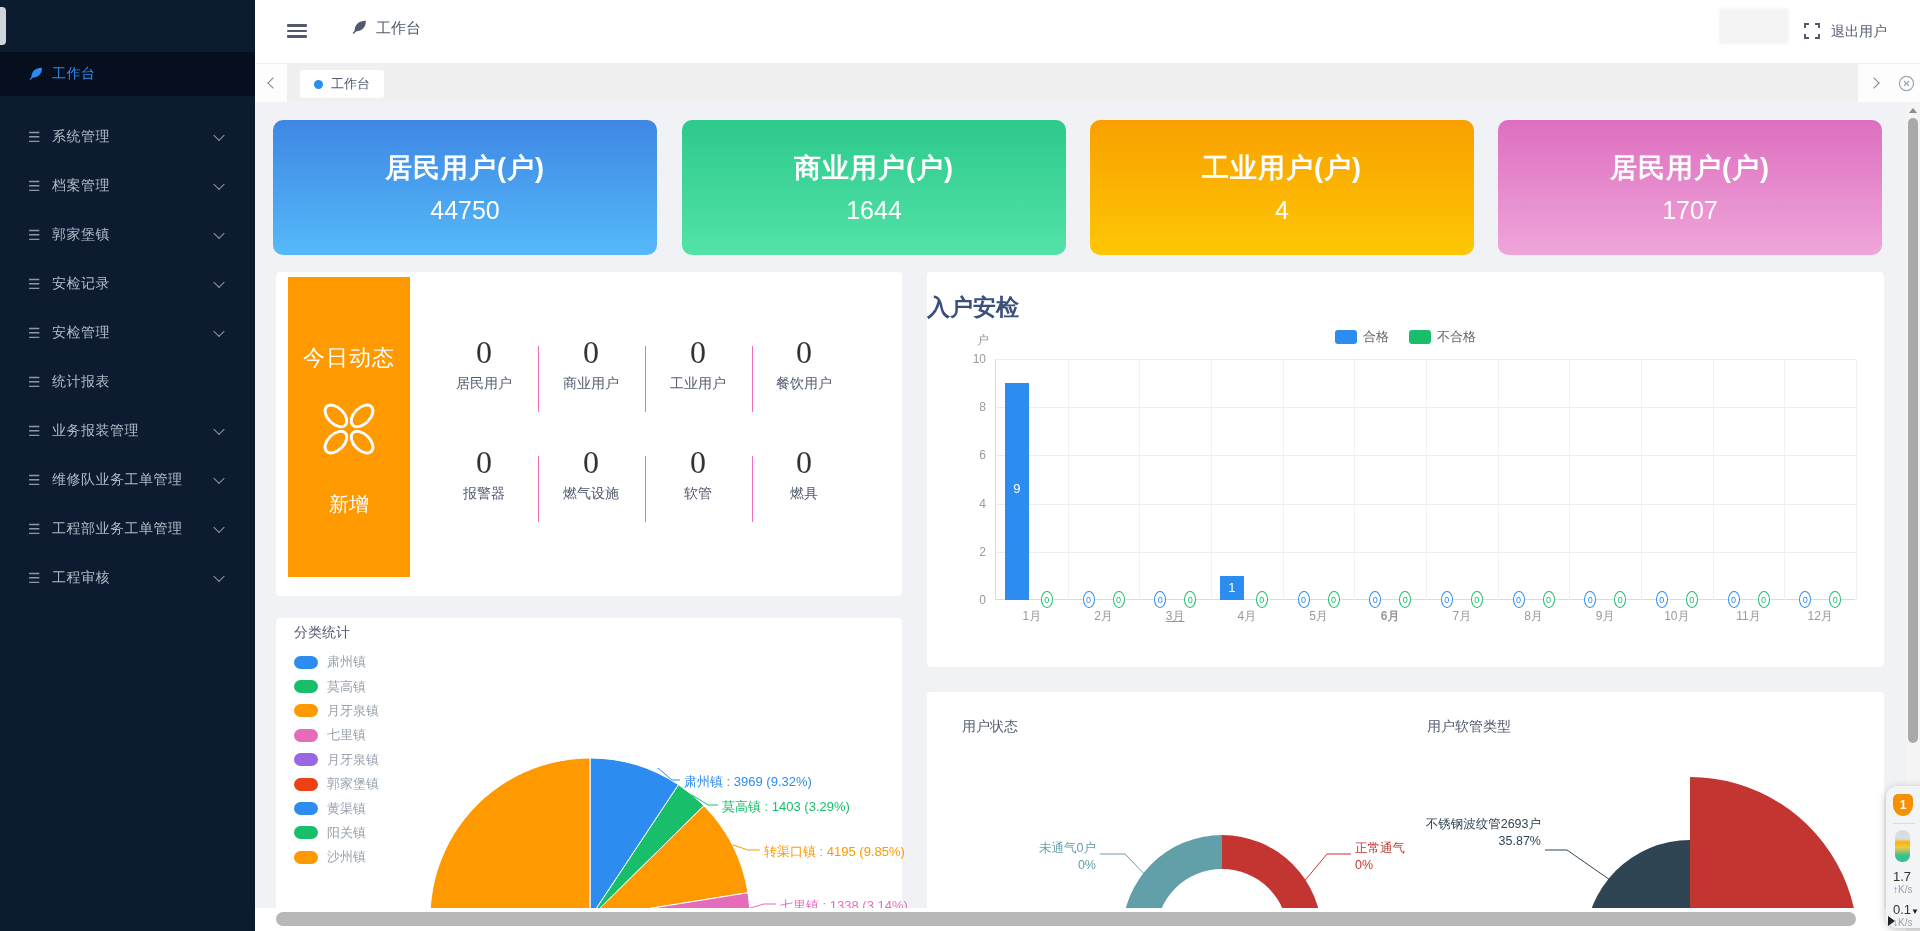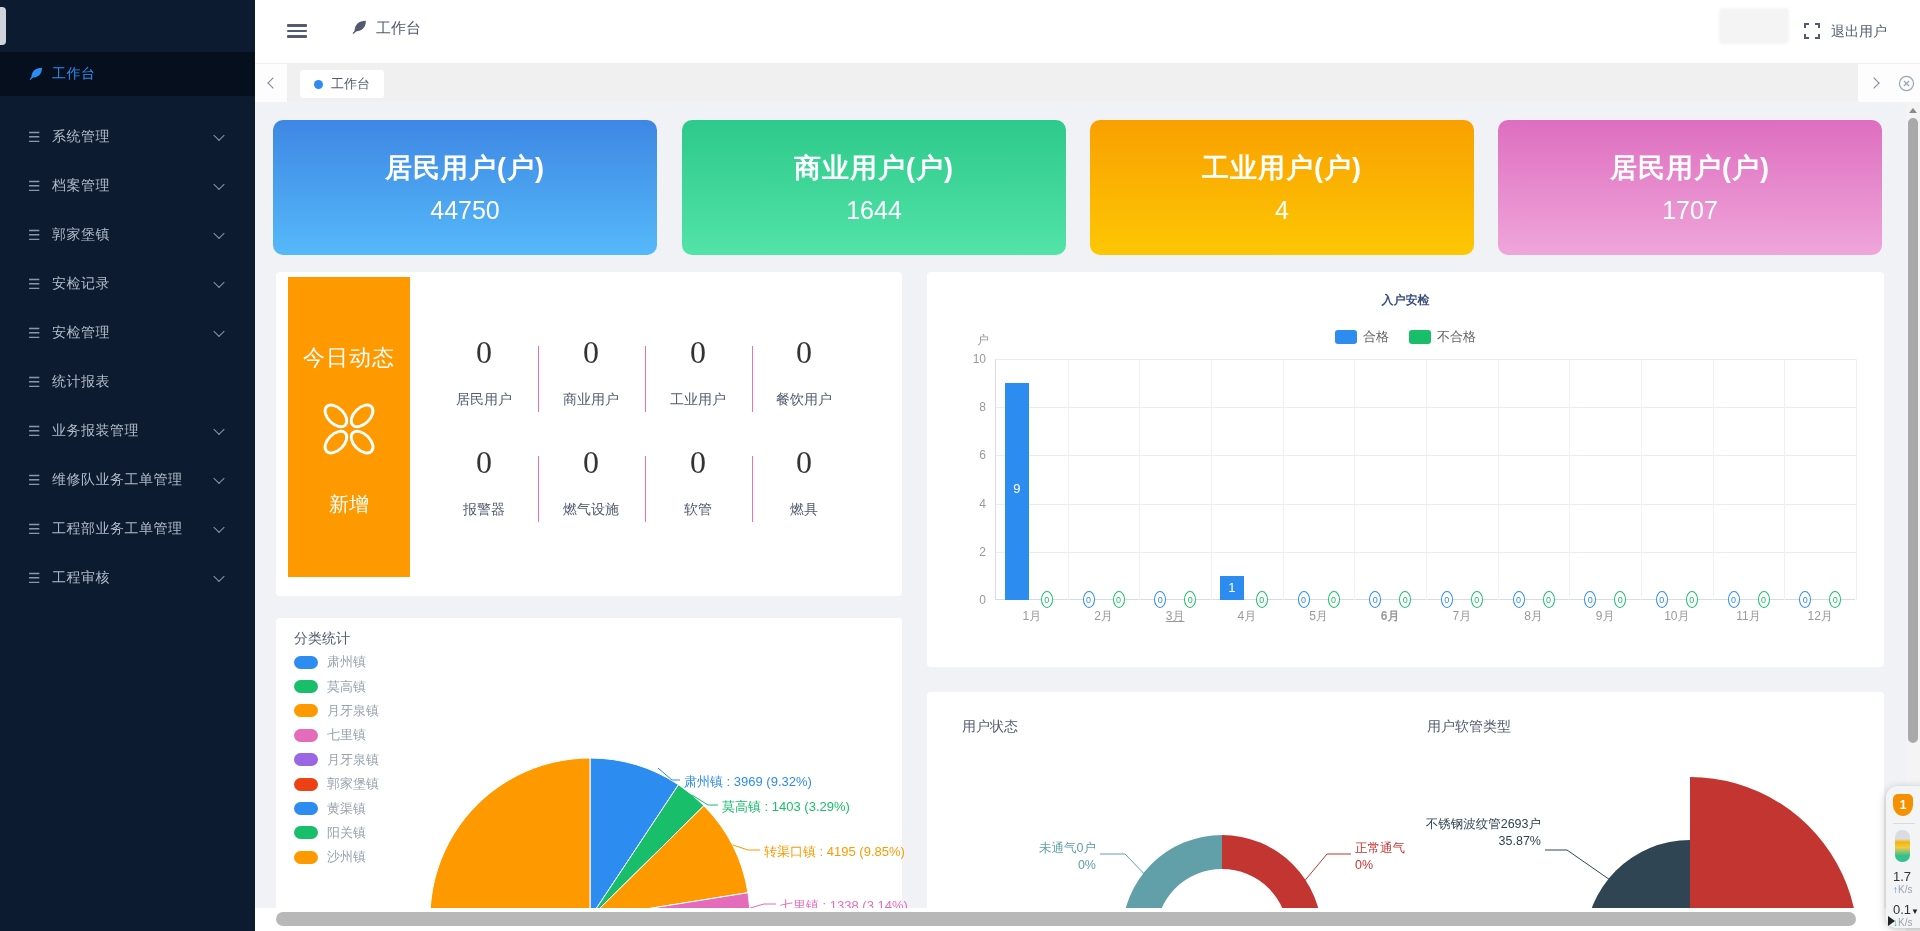--- a/index.html
+++ b/index.html
@@ -52,25 +52,25 @@
   #panel-status { left:672px; top:590px; width:957px; height:341px; }
 
   
   .today-badge { position:absolute; left:12px; top:5px; width:122px; height:300px; background:#ff9900; color:#fff;
     display:flex; flex-direction:column; align-items:center; }
   .today-badge .t1 { margin-top:66px; font-size:22px; letter-spacing:1px; }
   .today-badge .t2 { margin-top:26px; font-size:20px; }
   .pinwheel { margin-top:24px; }
   .tstat-cell { position:absolute; width:110px; text-align:center; }
   .tstat-cell .num { font-family:"Liberation Serif","DejaVu Serif",serif; font-size:32px; color:#333; }
-  .tstat-cell .nlbl { margin-top:20px; font-size:14px; color:#515a6e; }
+  .tstat-cell .nlbl { margin-top:4px; font-size:14px; color:#515a6e; }
   .tdiv { position:absolute; width:1px; background:#ee6fb8; }
 
   
-  .chart-title { position:absolute; width:100%; text-align:center; font-size:12px; font-weight:bold; color:#3b4f7c; }
+  .chart-title { position:absolute; width:100%; font-size:23px; font-weight:bold; color:#3b4f7c; }
   .bar-legend { position:absolute; top:56px; width:100%; display:flex; justify-content:center; gap:20px; }
   .bar-legend .bl-item { display:flex; align-items:center; gap:6px; cursor:pointer; }
   .bar-legend .sw { width:22px; height:14px; border-radius:3px; }
   .bar-legend .bl-lbl { font-size:13px; color:#666; }
   .ylab { position:absolute; left:50px; top:60px; font-size:12px; color:#999; }
   #bar-plot { position:absolute; left:68px; top:87px; width:860px; height:241px; border-left:1px solid #d7dbe2; border-bottom:1px solid #d7dbe2; }
   .gridh { position:absolute; left:0; width:860px; height:1px; background:#e9edf3; }
   .gridv { position:absolute; top:0; width:1px; height:241px; background:#eef1f6; }
   .ytick { position:absolute; left:-40px; width:30px; text-align:right; font-size:12px; color:#999; }
   .xtick { position:absolute; top:249px; width:60px; text-align:center; font-size:12px; color:#999; }
@@ -385,21 +385,21 @@
           <div class="xtick" style="left: 722.5px;">11月</div>
           <div class="zmark" style="left: 731.5px; top: 232px; border-color: rgb(45, 140, 240); color: rgb(45, 140, 240);">0</div>
           <div class="zmark" style="left: 761.5px; top: 232px; border-color: rgb(25, 190, 107); color: rgb(25, 190, 107);">0</div>
           <div class="xtick" style="left: 794.167px;">12月</div>
           <div class="zmark" style="left: 803.167px; top: 232px; border-color: rgb(45, 140, 240); color: rgb(45, 140, 240);">0</div>
           <div class="zmark" style="left: 833.167px; top: 232px; border-color: rgb(25, 190, 107); color: rgb(25, 190, 107);">0</div>
         </div>
     </section>
 
     <section class="panel" id="panel-town">
-      <div class="small-title" style="left:18px; top:12px;">分类统计</div>
+      <div class="small-title" style="left:18px; top:6px;">分类统计</div>
       <div class="pie-legend" id="town-legend">
           <div class="pl-item">
             <div class="sw" style="background: rgb(45, 140, 240);"></div>
             <div class="pl-lbl">肃州镇</div>
           </div>
           <div class="pl-item">
             <div class="sw" style="background: rgb(25, 190, 107);"></div>
             <div class="pl-lbl">莫高镇</div>
           </div>
           <div class="pl-item">

